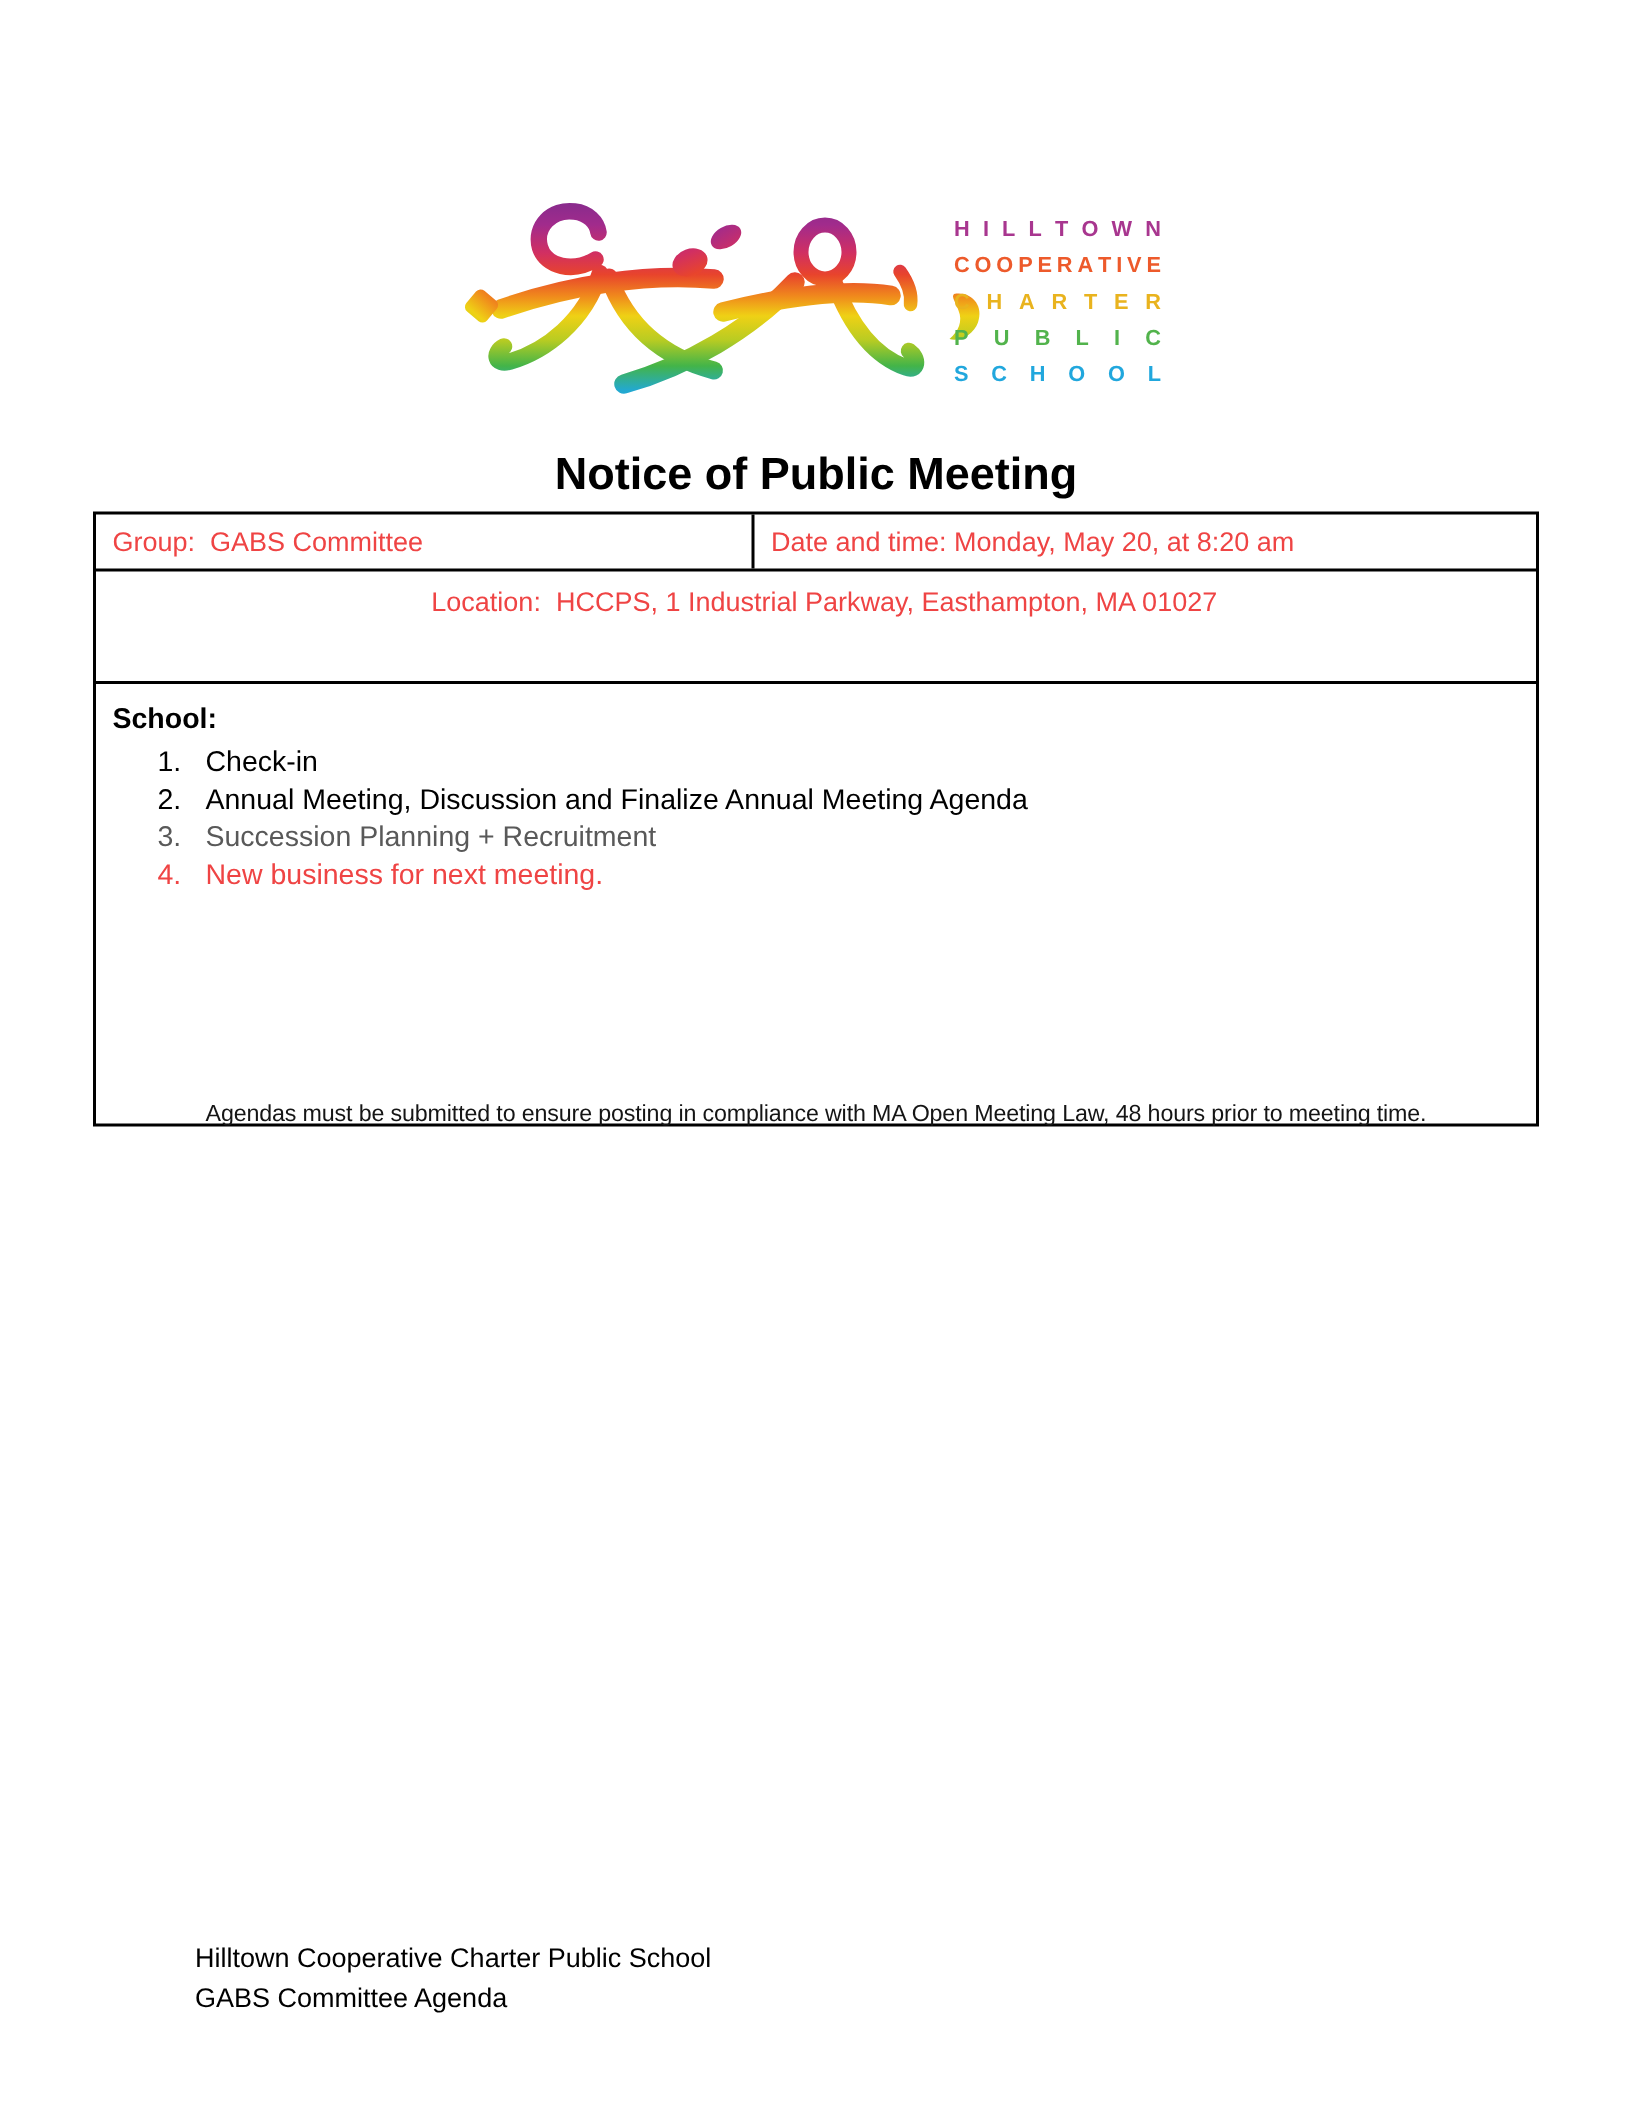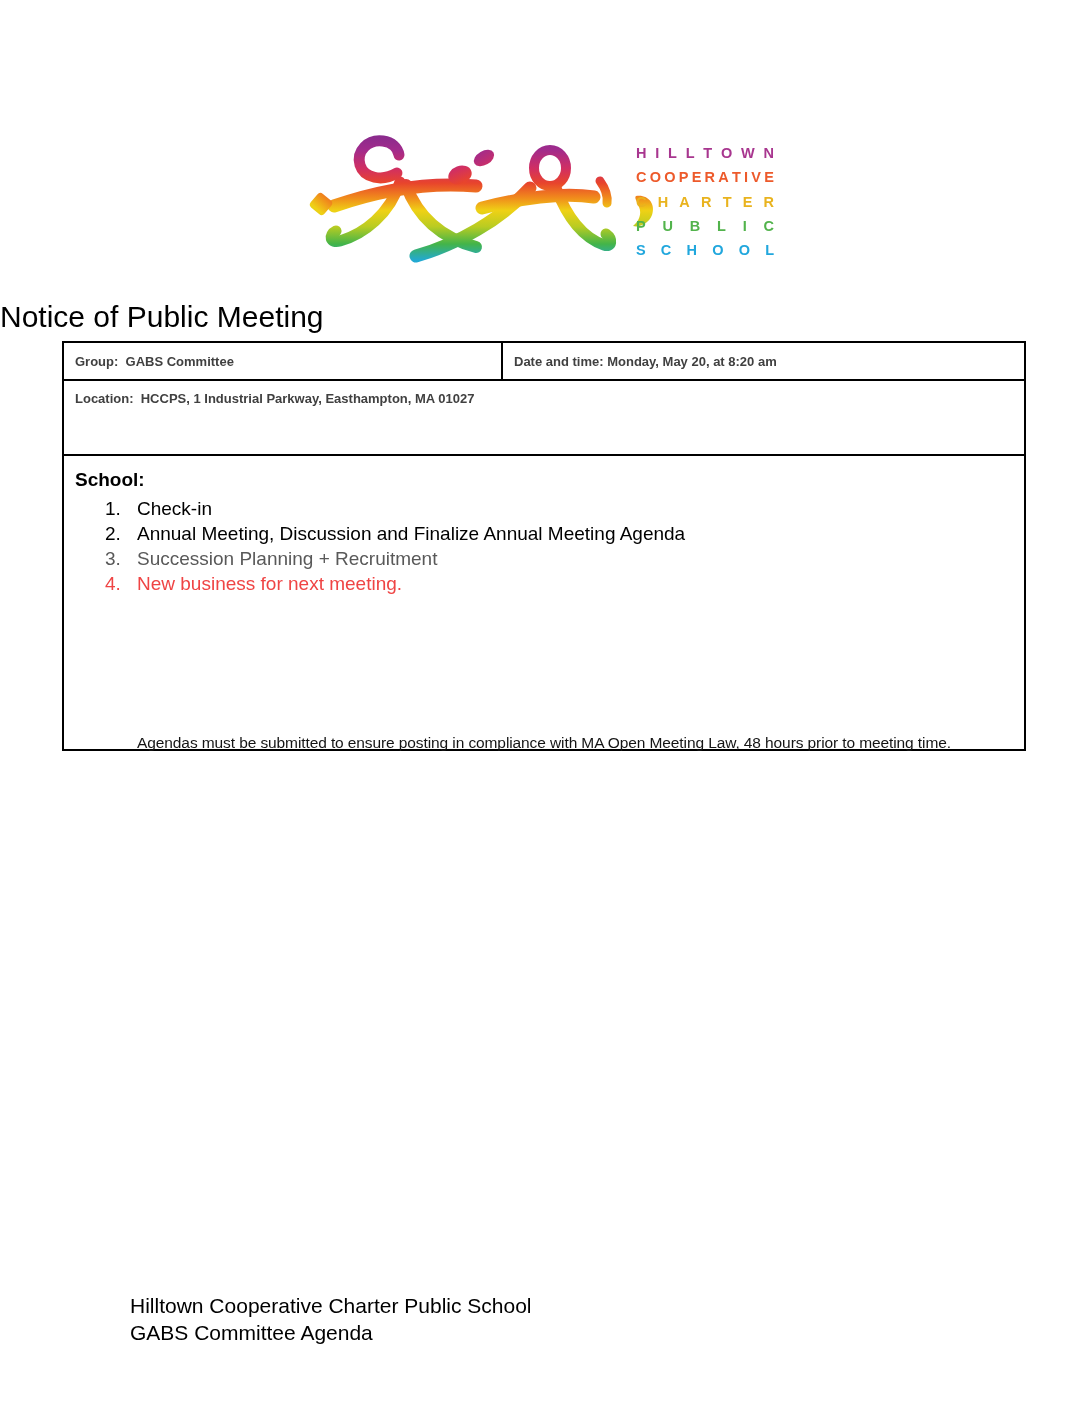--- a/index.html
+++ b/index.html
@@ -7,43 +7,43 @@
   .page { position: relative; width: 1088px; height: 1408px; background: #fff; overflow: hidden; }
 
   
   .logo-mark { position: absolute; left: 300px; top: 128px; }
   .logo-text { position: absolute; left: 636px; top: 145px; width: 138px; }
   .logo-line { display: flex; justify-content: space-between; font-weight: bold;
                font-size: 14.5px; line-height: 17px; height: 24.3px; }
 
   
   .title { position: absolute; top: 300px; left: 0; width: 100%; margin: 0;
-           text-align: left; font-size: 30px; font-weight: normal; color: #000; }
+           text-align: center; font-size: 30px; font-weight: bold; color: #000; }
 
   
   .meeting-table { position: absolute; left: 62px; top: 341px; width: 964px;
                    border: 2px solid #000; box-sizing: border-box; background: #fff; }
   .trow { display: flex; border-bottom: 2px solid #000; box-sizing: border-box; }
   .trow.last { border-bottom: none; }
   .row1 { height: 38px; }
-  .row2 { height: 75px; }
+  .row2 { height: 75px; text-align: center; }
   .row3 { height: 293px; display: block; padding: 13px 0 0 11px; box-sizing: border-box; }
-  .cell { font-weight: bold; font-size: 13px; color: #404040; white-space: pre-wrap; box-sizing: border-box; }
+  .cell { font-weight: normal; font-size: 18px; color: #ef4444; white-space: pre-wrap; box-sizing: border-box; }
   .group-cell { width: 439px; border-right: 2px solid #000; display: flex; align-items: center; padding-left: 11px; }
   .date-cell  { flex: 1; display: flex; align-items: center; padding-left: 11px; }
   .loc-cell   { padding: 10px 0 0 11px; width: 100%; }
   .agenda-heading { font-weight: bold; font-size: 19px; color: #000; }
   #agenda-list { list-style: none; margin: 5px 0 0 30px; padding: 0; font-size: 19px; line-height: 25px; }
   #agenda-list .num { display: inline-block; width: 20px; }
   #agenda-list .itext { margin-left: 12px; }
 
   
   .footnote { position: absolute; top: 734px; left: 62px; width: 964px;
               text-align: center; font-size: 15.5px; color: #151515; letter-spacing: -0.1px; }
-  .footer { position: absolute; left: 130px; top: 1292px; font-size: 21px; line-height: 27px; color: #000; }
+  .footer { position: absolute; left: 130px; top: 1292px; font-size: 18px; line-height: 27px; color: #000; }
 </style>
 </head>
 <body>
 
 <div class="page">
 
   <svg class="logo-mark" width="370" height="145" viewBox="0 0 370 145">
     <defs>
       <linearGradient id="rain" gradientUnits="userSpaceOnUse" x1="0" y1="0" x2="0" y2="145">
         <stop offset="0" stop-color="#7C2B8D"></stop>

